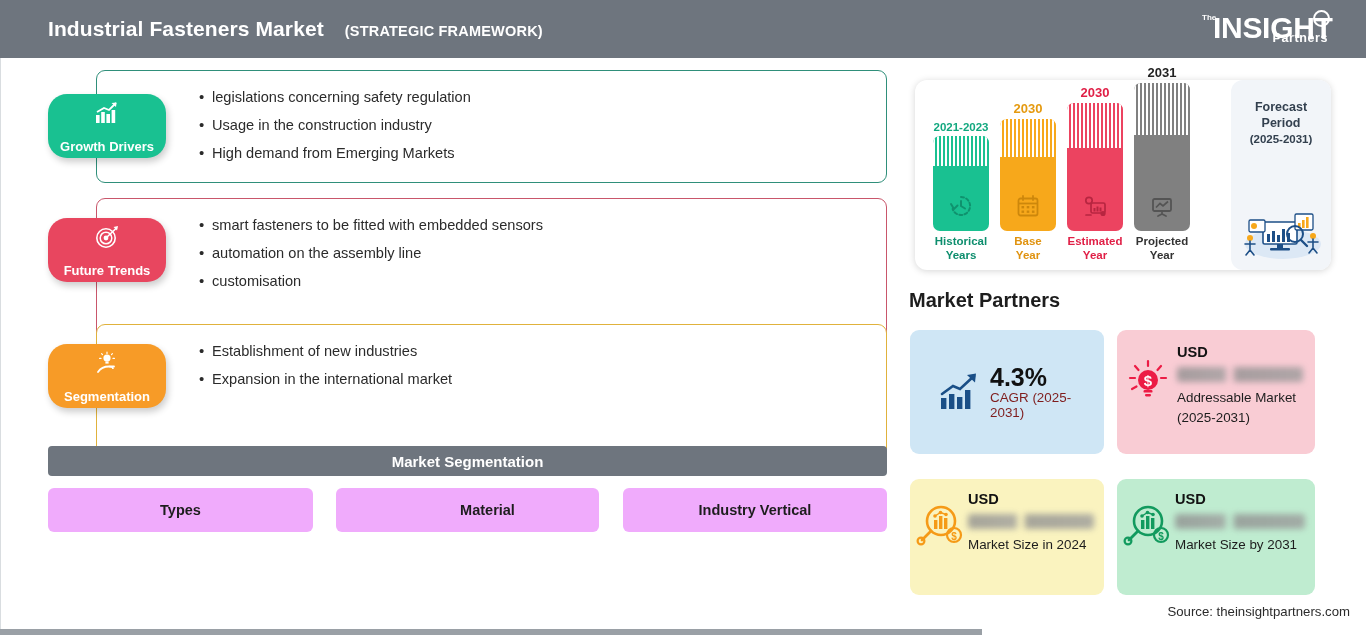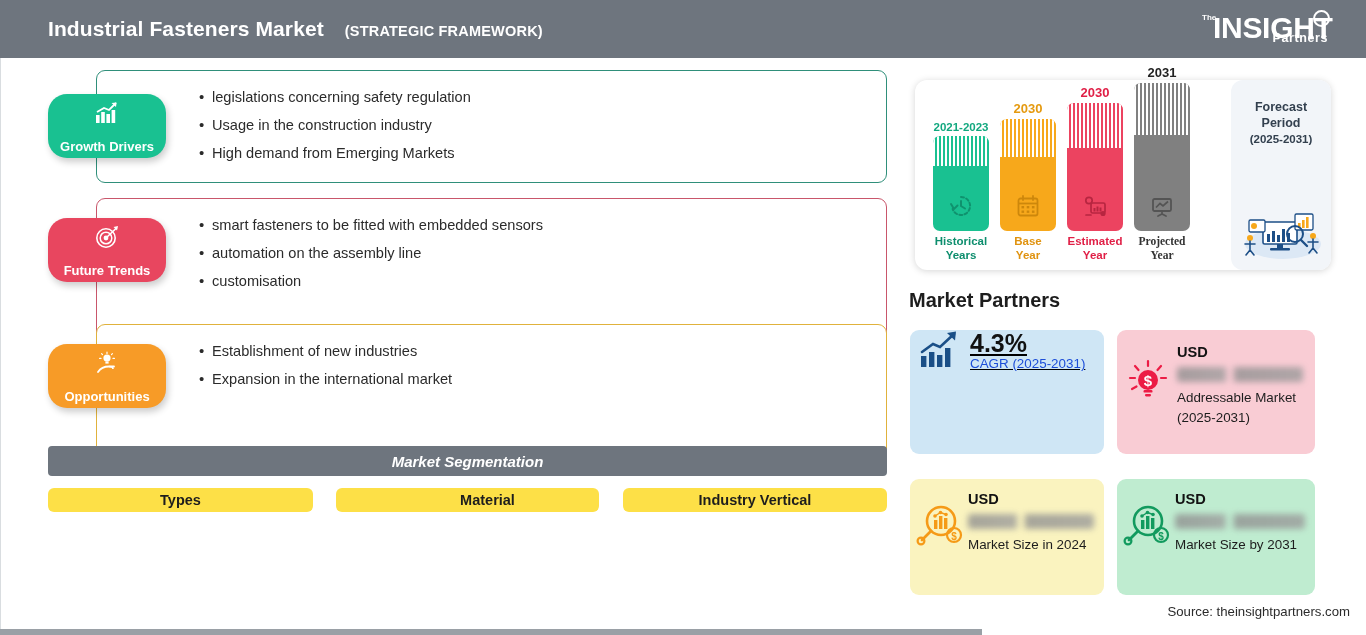--- a/index.html
+++ b/index.html
@@ -54,24 +54,24 @@
   .badge-label { color:#fff; font-size:13px; font-weight:bold; line-height:13px; text-align:center;}
   .badge .bicon { position:absolute; top:7px; left:50%; transform:translateX(-50%);
                   width:26px; height:24px; }
   .badge-green  { left:48px; top:36px;  background:#19c191; }
   .badge-red    { left:48px; top:160px; background:#e8465f; }
   .badge-orange { left:48px; top:286px; background:#f79b27; }
 
   
   .seg-header { position:absolute; left:48px; top:388px; width:839px; height:30px;
                 background:#6e757e; border-radius:4px; display:flex; align-items:center;
-                justify-content:center;font-style:italic; }
+                justify-content:center; }
   .seg-header span { color:#fff; font-size:15px; font-weight:bold; }
   .seg-row { position:absolute; left:48px; top:430px; width:839px; height:28px; }
-  .seg-pill { position:absolute; height:24px; background:#fde047; border-radius:6px;
+  .seg-pill { position:absolute; height:44px; background:#f0abfc; border-radius:6px;
               display:flex; align-items:center; justify-content:center; }
   .seg-pill span { font-size:14.5px; font-weight:bold; color:#1d1d1d; }
   .seg-p0 { left:0px;   width:265px; }
   .seg-p1 { left:288px; width:263px;padding-left:40px; }
   .seg-p2 { left:575px; width:264px; }
 
   
   .right-col { position:absolute; left:905px; top:58px; width:461px; height:577px; }
 
   .timeline-panel { position:absolute; left:10px; top:22px; width:416px; height:190px;
@@ -99,21 +99,21 @@
   .card-ms24 { left:5px;   top:421px; width:194px; height:116px; background:#faf3bf; }
   .card-ms31 { left:212px; top:421px; width:198px; height:116px; background:#bfecd0; }
 
   .card-usd { font-size:14.6px; font-weight:bold; color:#121212; }
   .card-blur { height:15px; margin:7px 0 6px 0; border-radius:3px;
                background: linear-gradient(90deg,#8e8e8e 0%, #9c9c9c 38%, transparent 40%,
                                            transparent 44%, #909090 46%, #9a9a9a 100%);
                filter: blur(3.4px); opacity:.78; }
   .card-cap { font-size:13.4px; color:#1d1d1d; line-height:20px; }
   .cagr-val { font-size:25px; font-weight:bold; color:#111; line-height:26px; }
-  .cagr-cap { font-size:13.4px; color:#1d4ed8; margin-top:0; }
+  .cagr-cap { font-size:13.4px; color:#7f1d1d; margin-top:0; }
 
   .source { position:absolute; right:16px; top:546px; font-size:13.2px; color:#2b2b2b; }
 
   .bottom-bar { position:absolute; left:0; bottom:0; width:982px; height:6px; background:#9aa0a6; }
   .left-edge { position:absolute; left:0; top:58px; width:1px; height:571px; background:#d9dde0; }
 </style>
 </head>
 <body>
 
 <div class="page">
@@ -191,21 +191,21 @@
             <path d="M13 1 L13 2.4"></path>
               <path d="M7.6 2.6 L8.5 3.6"></path>
               <path d="M18.4 2.6 L17.5 3.6"></path>
             <path d="M5.6 7.4 L7 7.4"></path>
               <path d="M20.4 7.4 L19 7.4"></path>
           </g>
           <path d="M4 21 C7 16.5, 11 15.5, 15 15.5 L20 15.5" stroke="#fff" stroke-width="1.8" fill="none" stroke-linecap="round"></path>
           <path d="M15 15.5 C17.5 15.5, 19 16.6, 19 18" stroke="#fff" stroke-width="1.6" fill="none"></path>
         </svg>
       </span>
-      <span class="badge-label">Opportunities</span>
+      <span class="badge-label">Segmentation</span>
     </div>
 
     <div class="seg-header">
       <span>Market Segmentation</span>
     </div>
     <div class="seg-row">
       <div class="seg-pill seg-p0">
         <span>Types</span>
       </div>
       <div class="seg-pill seg-p1">
@@ -291,21 +291,21 @@
         <div class="tl-bar" style="height:148px; background:#808080;">
           <div class="tl-stripes" style="height:52px; background:repeating-linear-gradient(90deg,#ffffff 0 1.6px,#808080 1.6px 4px);"></div>
           <span class="tl-icon">
             <svg viewBox="0 0 26 26" width="26" height="26">
               <rect x="4" y="6" width="18" height="12" rx="1.5" stroke="#3d3d3d" stroke-width="1.8" fill="none"></rect>
               <path d="M7 14.5 L11 10.5 L14 13 L19 8.5" stroke="#3d3d3d" stroke-width="1.7" fill="none"></path>
               <path d="M13 18 L13 21 M9 23 L13 21 L17 23" stroke="#3d3d3d" stroke-width="1.7" fill="none" stroke-linecap="round"></path>
             </svg>
           </span>
         </div>
-        <div class="tl-cap" style="color:#333;font-family:Liberation Serif, serif;">
+        <div class="tl-cap" style="color:#333;">
           <span>Projected</span><br><span>Year</span>
         </div>
       </div>
 
       <div class="forecast-box">
         <div class="forecast-t">
           <span>Forecast</span><br><span>Period</span>
         </div>
         <div class="forecast-y">(2025-2031)</div>
         <span style="position:absolute; left:6px; bottom:8px; width:88px; height:60px;">
@@ -336,21 +336,21 @@
             <circle cx="76" cy="34" r="3" fill="#f7a81b"></circle>
             <path d="M76 37 L76 46 M72 51 L76 46 L80 51 M71 40 L81 40" stroke="#1d4f87" stroke-width="1.6" fill="none" stroke-linecap="round"></path>
           </svg>
         </span>
       </div>
     </div>
 
     <div class="outlook-title">Market Partners</div>
 
     <div class="card card-cagr">
-      <div style="display:flex; height:100%; padding-left:8px;text-decoration:underline;">
+      <div style="display:flex; align-items:center; height:100%; padding-left:28px;">
         <span style="width:42px;height:40px;flex:none;">
           <svg viewBox="0 0 42 40" width="42" height="40">
             <g fill="#1a4f87">
                 <rect x="3" y="26" width="5.4" height="11"></rect>
                 <rect x="11" y="22" width="5.4" height="15"></rect>
                 <rect x="19" y="25" width="5.4" height="12"></rect>
                 <rect x="27" y="18" width="5.4" height="19"></rect>
               </g>
             <path d="M4 22 L15 14 L22 17 L36 4" stroke="#1a4f87" stroke-width="2.6" fill="none" stroke-linecap="round"></path>
             <path d="M29 3 L38 1.6 L37 10.5 Z" fill="#1a4f87"></path>

